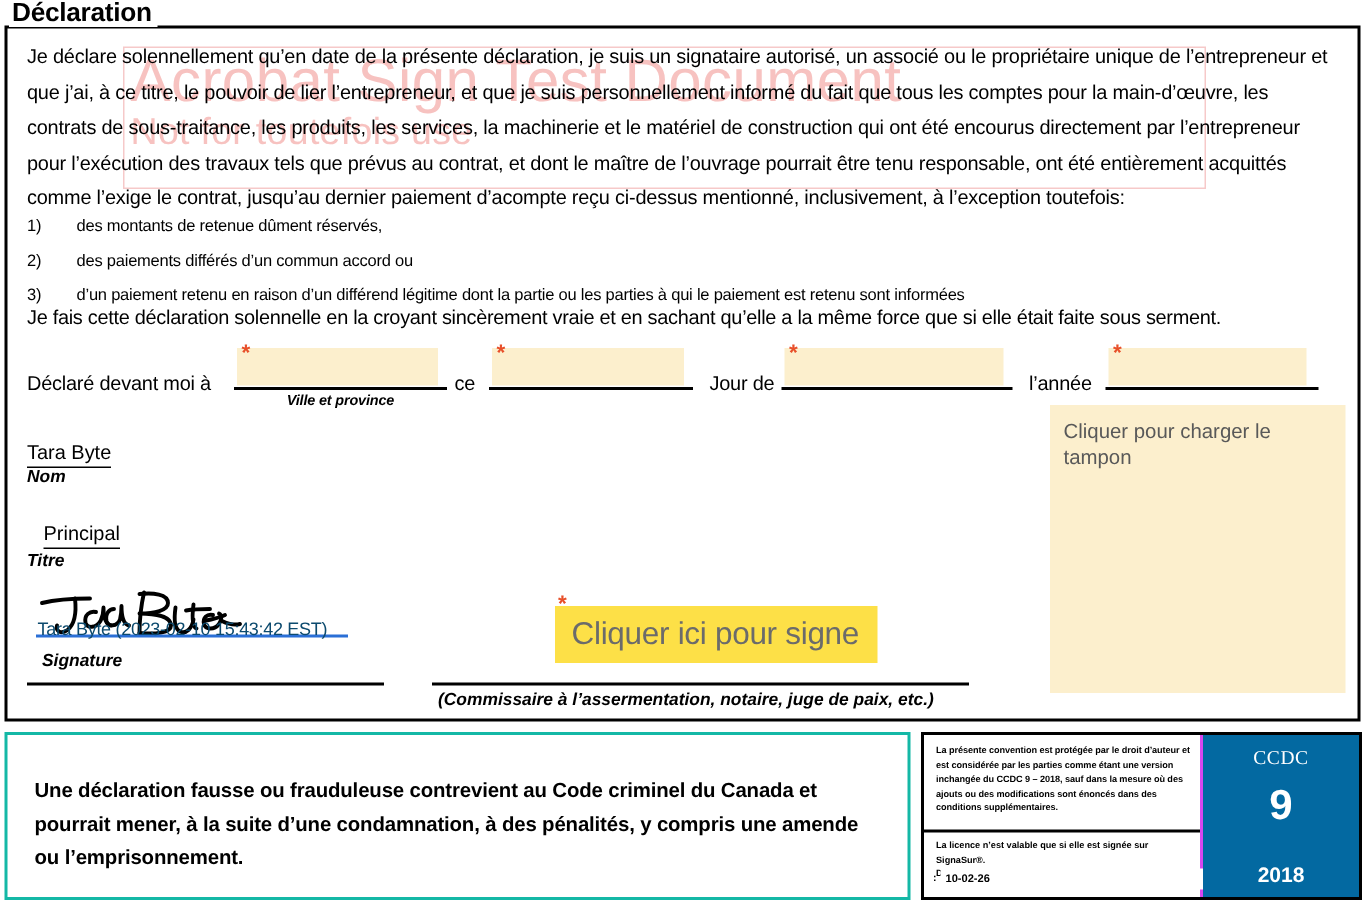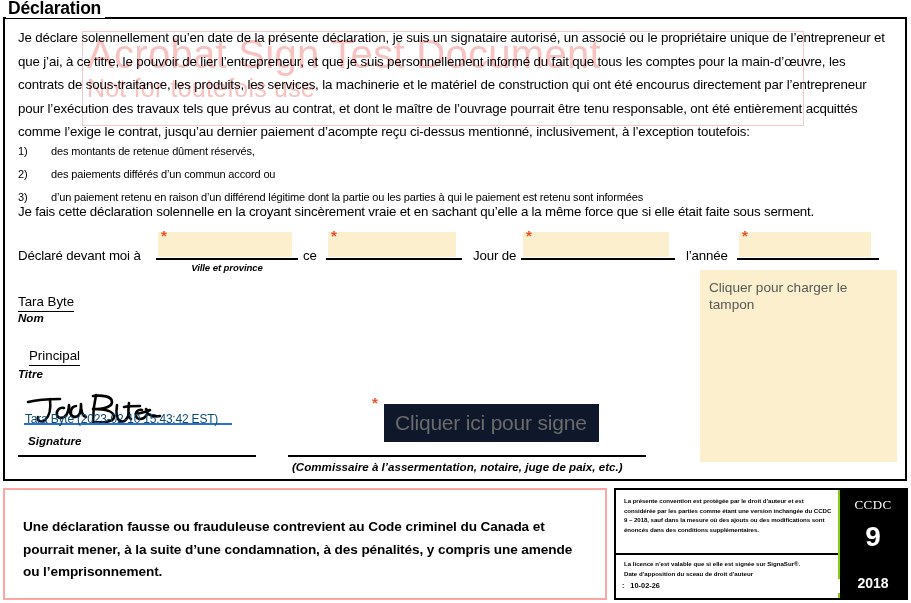--- a/index.html
+++ b/index.html
@@ -229,23 +229,22 @@
     letter-spacing: -0.2px;
   }
 
   
   .sign-here {
     position: absolute;
     left: 370px;
     top: 404px;
     width: 215px;
     height: 38px;
-    background: #0f172a;
+    background: #fde047;
     z-index: 4;
-    margin-left: 14px;
   }
   .sign-here-text {
     position: absolute;
     left: 11px;
     top: 7px;
     font-size: 21px;
     color: #6b6b6b;
     white-space: nowrap;
     letter-spacing: -0.2px;
   }
@@ -270,21 +269,21 @@
     color: #595959;
   }
 
   
   .footer-left {
     position: absolute;
     left: 3px;
     top: 488px;
     width: 604px;
     height: 112px;
-    border: 2px solid #fca5a5;
+    border: 2px solid #14b8a6;
     box-sizing: border-box;
   }
   .footer-warning {
     position: absolute;
     left: 18px;
     top: 26px;
     width: 560px;
     font-size: 13.6px;
     font-weight: bold;
     line-height: 22.5px;
@@ -296,23 +295,23 @@
     left: 614px;
     top: 488px;
     width: 294px;
     height: 112px;
     border: 2px solid #000;
     box-sizing: border-box;
     display: flex;
   }
   .fr-left {
     position: relative;
-    width: 224px;
+    width: 186px;
     height: 100%;
-    border-right: 2px solid #84cc16;
+    border-right: 2px solid #d946ef;
     box-sizing: border-box;
   }
   .fr-copy {
     position: absolute;
     left: 8px;
     top: 6px;
     right: 6px;
     font-size: 6.1px;
     font-weight: bold;
     line-height: 9.6px;
@@ -357,21 +356,21 @@
     font-size: 7.4px;
     font-weight: bold;
     line-height: 14px;
     padding-left: 3px;
     box-sizing: border-box;
     color: #000;
   }
   .fr-right {
     position: relative;
     flex: 1;
-    background: #000000;
+    background: #0369a1;
     color: #ffffff;
     text-align: center;
   }
   .ccdc-word {
     position: absolute;
     top: 7px;
     left: 0;
     right: 0;
     font-family: "Liberation Serif", serif;
     font-size: 13px;

